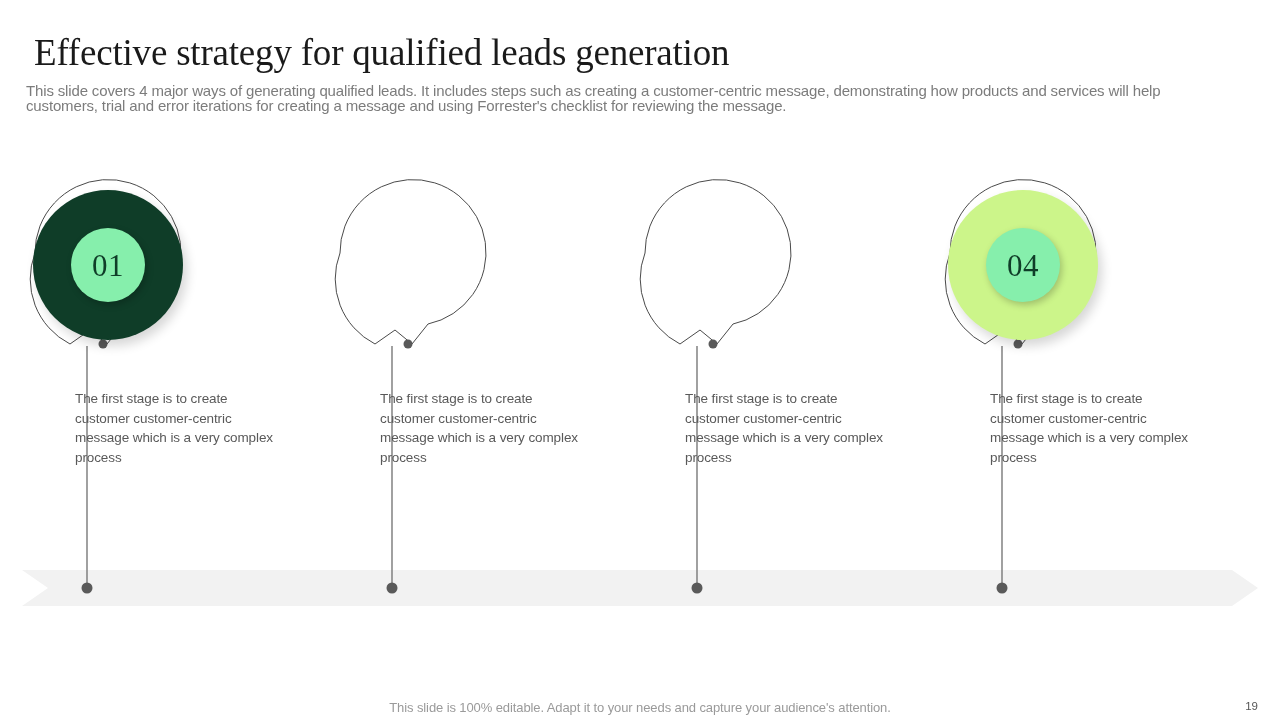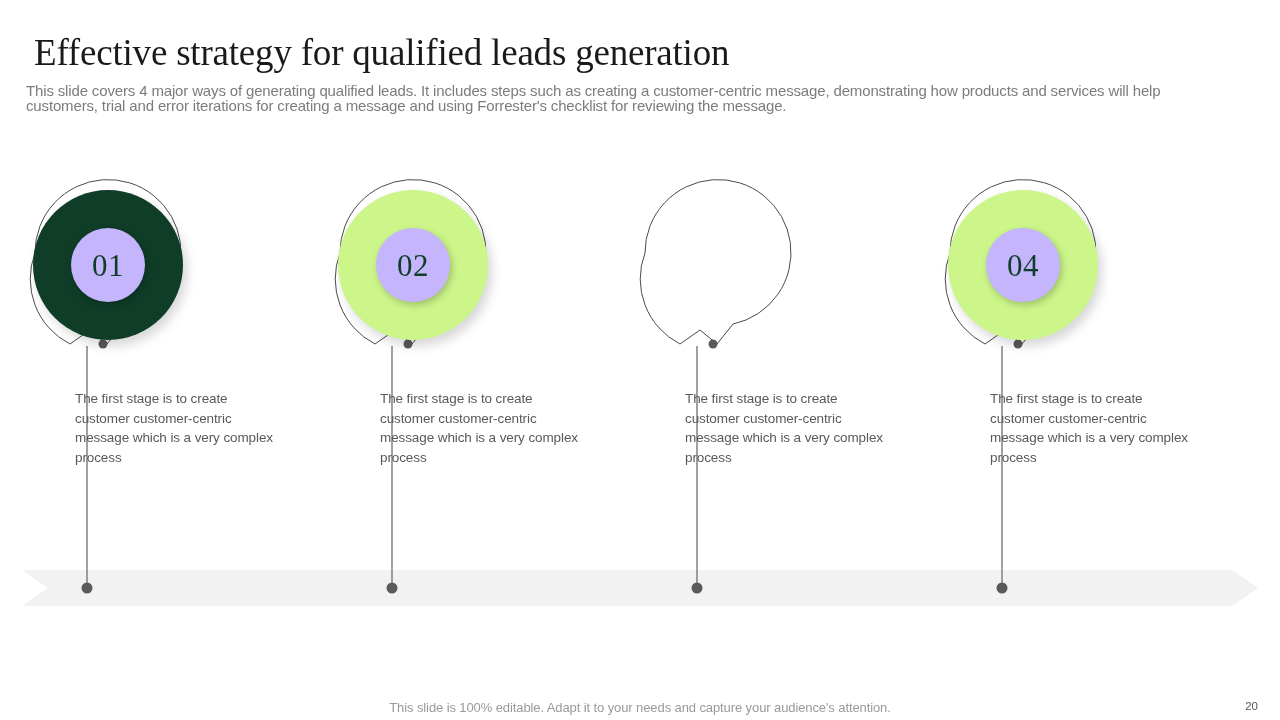--- a/index.html
+++ b/index.html
@@ -78,21 +78,21 @@
     border-radius: 50%;
     display: flex;
     align-items: center;
     justify-content: center;
     box-shadow: 4px 6px 11px rgba(0,0,0,0.16);
   }
   .donut-inner {
     width: 74px;
     height: 74px;
     border-radius: 50%;
-    background: #c4b5fd;
+    background: #86efac;
     display: flex;
     align-items: center;
     justify-content: center;
     box-shadow: inset 0 0 0 0 #fff, 2px 3px 7px rgba(0,0,0,0.22);
   }
   .step-number {
     font-family: "Liberation Serif", serif;
     font-size: 31px;
     font-weight: 400;
     color: #0f3d28;
@@ -173,39 +173,32 @@
     <div class="donut" id="donut-1" style="background: rgb(15, 61, 40);">
       <div class="donut-inner">
         <span class="step-number" id="num-1" style="color: rgb(15, 61, 40);">01</span>
       </div>
     </div>
   </div>
   <div class="desc">The first stage is to create customer customer-centric message which is a very complex process</div>
 </div>
 
 <div class="pin-group" id="group-2" style="left:305px;">
-  <div class="pin-stage">
-    <div class="donut" id="donut-2" style="background: rgb(204, 245, 138);">
-      <div class="donut-inner">
-        <span class="step-number" id="num-2" style="color: rgb(15, 61, 40);">02</span>
-      </div>
-    </div>
-  </div>
   <div class="desc">The first stage is to create customer customer-centric message which is a very complex process</div>
 </div>
 
 <div class="pin-group" id="group-3" style="left:610px;">
   <div class="desc">The first stage is to create customer customer-centric message which is a very complex process</div>
 </div>
 
 <div class="pin-group" id="group-4" style="left:915px;">
   <div class="pin-stage">
     <div class="donut" id="donut-4" style="background: rgb(204, 245, 138);">
       <div class="donut-inner">
         <span class="step-number" id="num-4" style="color: rgb(15, 61, 40);">04</span>
       </div>
     </div>
   </div>
   <div class="desc">The first stage is to create customer customer-centric message which is a very complex process</div>
 </div>
 
 <div id="footer-note">This slide is 100% editable. Adapt it to your needs and capture your audience's attention.</div>
-<div id="page-number">20</div>
+<div id="page-number">19</div>
 
 </body></html>

